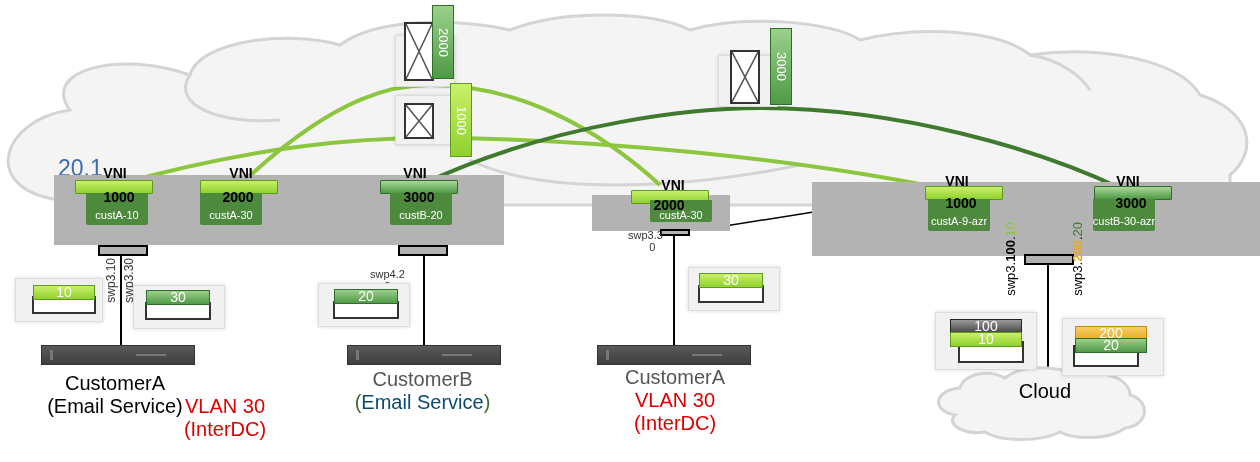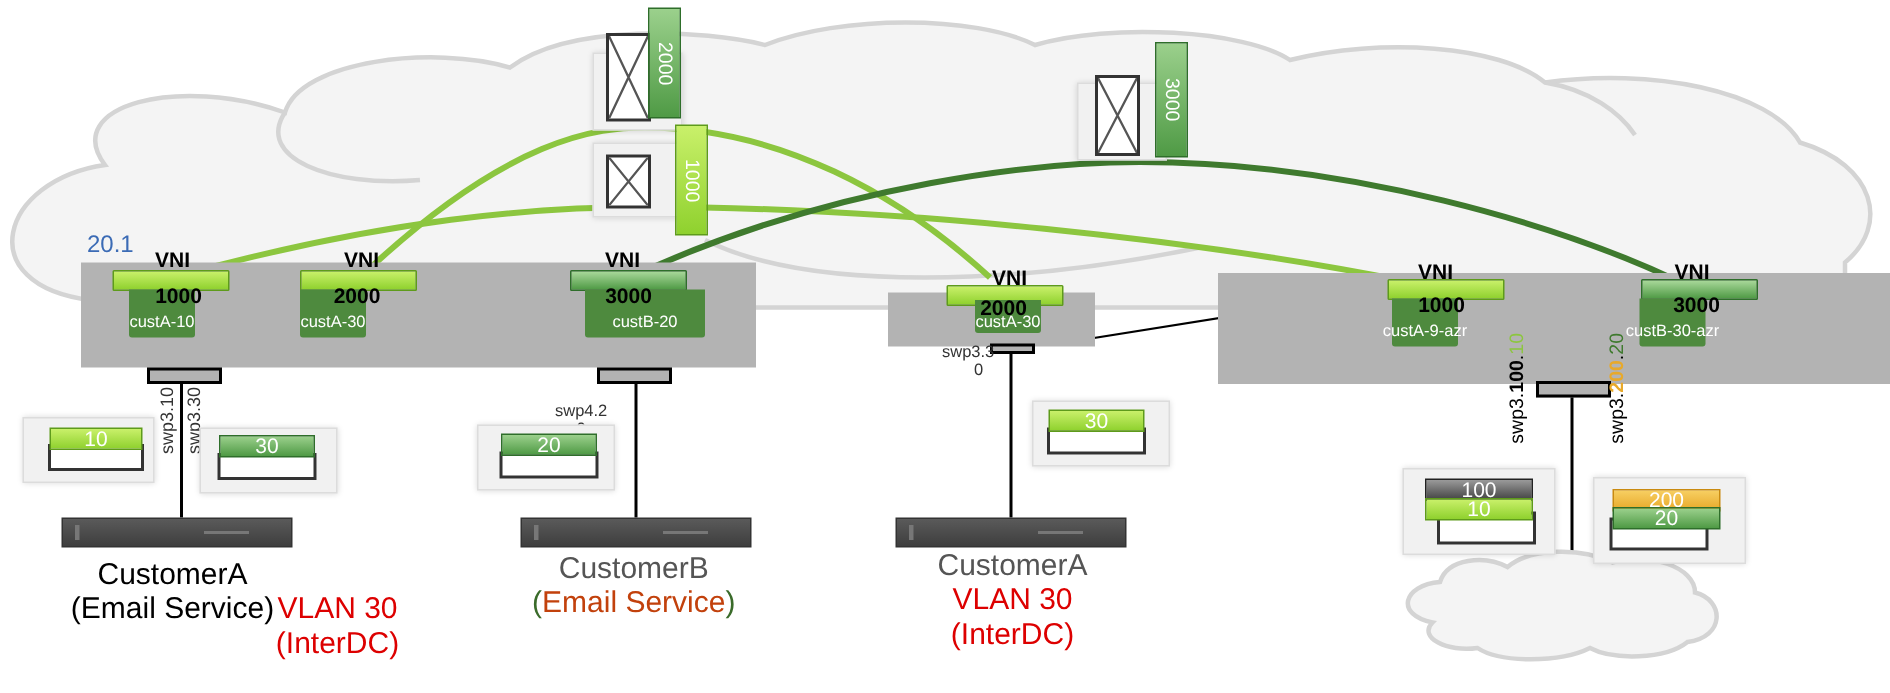--- a/index.html
+++ b/index.html
@@ -6,21 +6,21 @@
   body { width:1260px; height:462px; position:relative; overflow:hidden;
          font-family:"Liberation Sans", sans-serif; }
   #diagram { position:absolute; left:0; top:0; width:1260px; height:462px; }
   .abs { position:absolute; }
   .rack { background:#b3b3b3; }
   .vni-label { font-weight:bold; font-size:14px; color:#000; text-align:center; width:70px; line-height:14px; }
   .vni-bar { height:12px; border:1px solid #4a8a1f; border-radius:1px; }
   .vni-light { background:linear-gradient(#c9f06a,#8fd12e); border-color:#5e9b1b; }
   .vni-dark  { background:linear-gradient(#a9d89a,#4f9a45); border-color:#2e6e2a; }
   .vni-num { font-weight:bold; font-size:14px; color:#000; text-align:center; width:70px; line-height:14px; }
-  .vrf-box { background:#4e8a3e; color:#fff; font-size:11px; text-align:center; width:44px; height:32px; line-height:12px;
+  .vrf-box { background:#4e8a3e; color:#fff; font-size:11px; text-align:center; width:62px; height:32px; line-height:12px;
              border-radius:0 0 2px 2px; }
   .vrf-box span { position:absolute; left:0; right:0; bottom:4px; }
   .port { height:7px; background:#b3b3b3; border:2px solid #000; }
   .server { background:linear-gradient(#5a5a5a,#3e3e3e); height:18px; border:1px solid #333; }
   .server::before { content:""; position:absolute; left:8px; top:4px; width:3px; height:10px; background:#777; }
   .server::after  { content:""; position:absolute; right:28px; top:8px; width:30px; height:2px; background:#777; }
   .callout { background:#f1f1f1; border:1px solid #dcdcdc; box-shadow:0 0 4px rgba(0,0,0,0.15); }
   .env { border:2px solid #333; background:#fff; }
   .tag { color:#fff; font-size:14px; text-align:center; line-height:13px; height:13px; }
   .tag-light { background:linear-gradient(#c9f06a,#8fd12e); border:1px solid #5e9b1b; }
@@ -56,21 +56,21 @@
 
     <line x1="121" y1="252" x2="121" y2="345" stroke="#000" stroke-width="2"></line>
     <line x1="424" y1="253" x2="424" y2="345" stroke="#000" stroke-width="2"></line>
     <line x1="674" y1="234" x2="674" y2="345" stroke="#000" stroke-width="2"></line>
     <line x1="1048" y1="262" x2="1048" y2="388" stroke="#000" stroke-width="2"></line>
 
     <path d="M955,415 C930,410 935,390 960,388 C965,372 990,370 1005,378 C1020,365 1055,365 1075,375
       C1100,368 1130,378 1130,395 C1150,400 1150,425 1125,428 C1110,440 1075,440 1060,432 C1040,442 1000,442 985,432 C965,435 945,425 955,415 Z" fill="#f4f4f4" stroke="#d4d4d4" stroke-width="3"></path>
   </svg>
 
-  <div class="abs" style="left:58px;top:155px;font-size:16px;color:#3b6bb5;">20.1</div>
+  <div class="abs" style="left:58px;top:155px;font-size:23px;color:#3b6bb5;">20.1</div>
 
   <div class="abs callout" style="left:395px;top:35px;width:58px;height:50px;"></div>
   <div class="abs env" style="left:404px;top:22px;width:26px;height:55px;">
     <svg width="26" height="55">
         <path d="M0,0 L26,55 M26,0 L0,55" stroke="#555" stroke-width="1.5"></path>
       </svg>
   </div>
   <div class="abs tag-dark vtag" style="left:432px;top:5px;width:20px;height:72px;line-height:20px;">2000</div>
 
   <div class="abs callout" style="left:395px;top:95px;width:58px;height:48px;"></div>
@@ -103,21 +103,21 @@
       <span>custA-30</span>
     </div>
   <div class="abs vni-num" style="left:203px;top:190px;">2000</div>
 
   <div class="abs port" style="left:98px;top:245px;width:46px;"></div>
   <div class="abs swp vert" style="left:104px;top:258px;">swp3.10</div>
   <div class="abs swp vert" style="left:122px;top:258px;">swp3.30</div>
 
   <div class="abs vni-label" style="left:380px;top:166px;">VNI</div>
   <div class="abs vni-bar vni-dark" style="left:380px;top:180px;width:76px;"></div>
-  <div class="abs vrf-box" style="left:390px;top:193px;padding-left:36px;">
+  <div class="abs vrf-box" style="left:390px;top:193px;">
       <span>custB-20</span>
     </div>
   <div class="abs vni-num" style="left:384px;top:190px;">3000</div>
   <div class="abs port" style="left:398px;top:245px;width:46px;"></div>
   <div class="abs swp" style="left:370px;top:268px;">
     <div>swp4.2</div>
     <div style="text-align:center">0</div>
   </div>
 
   <div class="abs rack" style="left:592px;top:195px;width:138px;height:36px;"></div>
@@ -185,22 +185,23 @@
   <div class="abs cap" style="left:10px;top:372px;width:210px;color:#000;">
     <div>CustomerA</div>
     <div>(Email Service)</div>
   </div>
   <div class="abs cap" style="left:170px;top:395px;width:110px;color:#dd0000;">
     <div>VLAN 30</div>
     <div>(InterDC)</div>
   </div>
   <div class="abs cap" style="left:315px;top:368px;width:215px;">
     <div style="color:#555">CustomerB</div>
-    <div><span style="color:#3a6b2a">(</span><span style="color:#c2410c">Email Service</span><span style="color:#3a6b2a">)</span></div>
+    <div><span style="color:#3a6b2a">(</span><span style="color:#0c4a6e">Email Service</span><span style="color:#3a6b2a">)</span></div>
   </div>
   <div class="abs cap" style="left:575px;top:366px;width:200px;">
     <div style="color:#555">CustomerA</div>
     <div style="color:#dd0000">VLAN 30</div>
     <div style="color:#dd0000">(InterDC)</div>
   </div>
   <div class="abs cap" style="left:985px;top:380px;width:120px;color:#000;">
+    <div>Cloud</div>
   </div>
 </div>
 
 </body></html>

